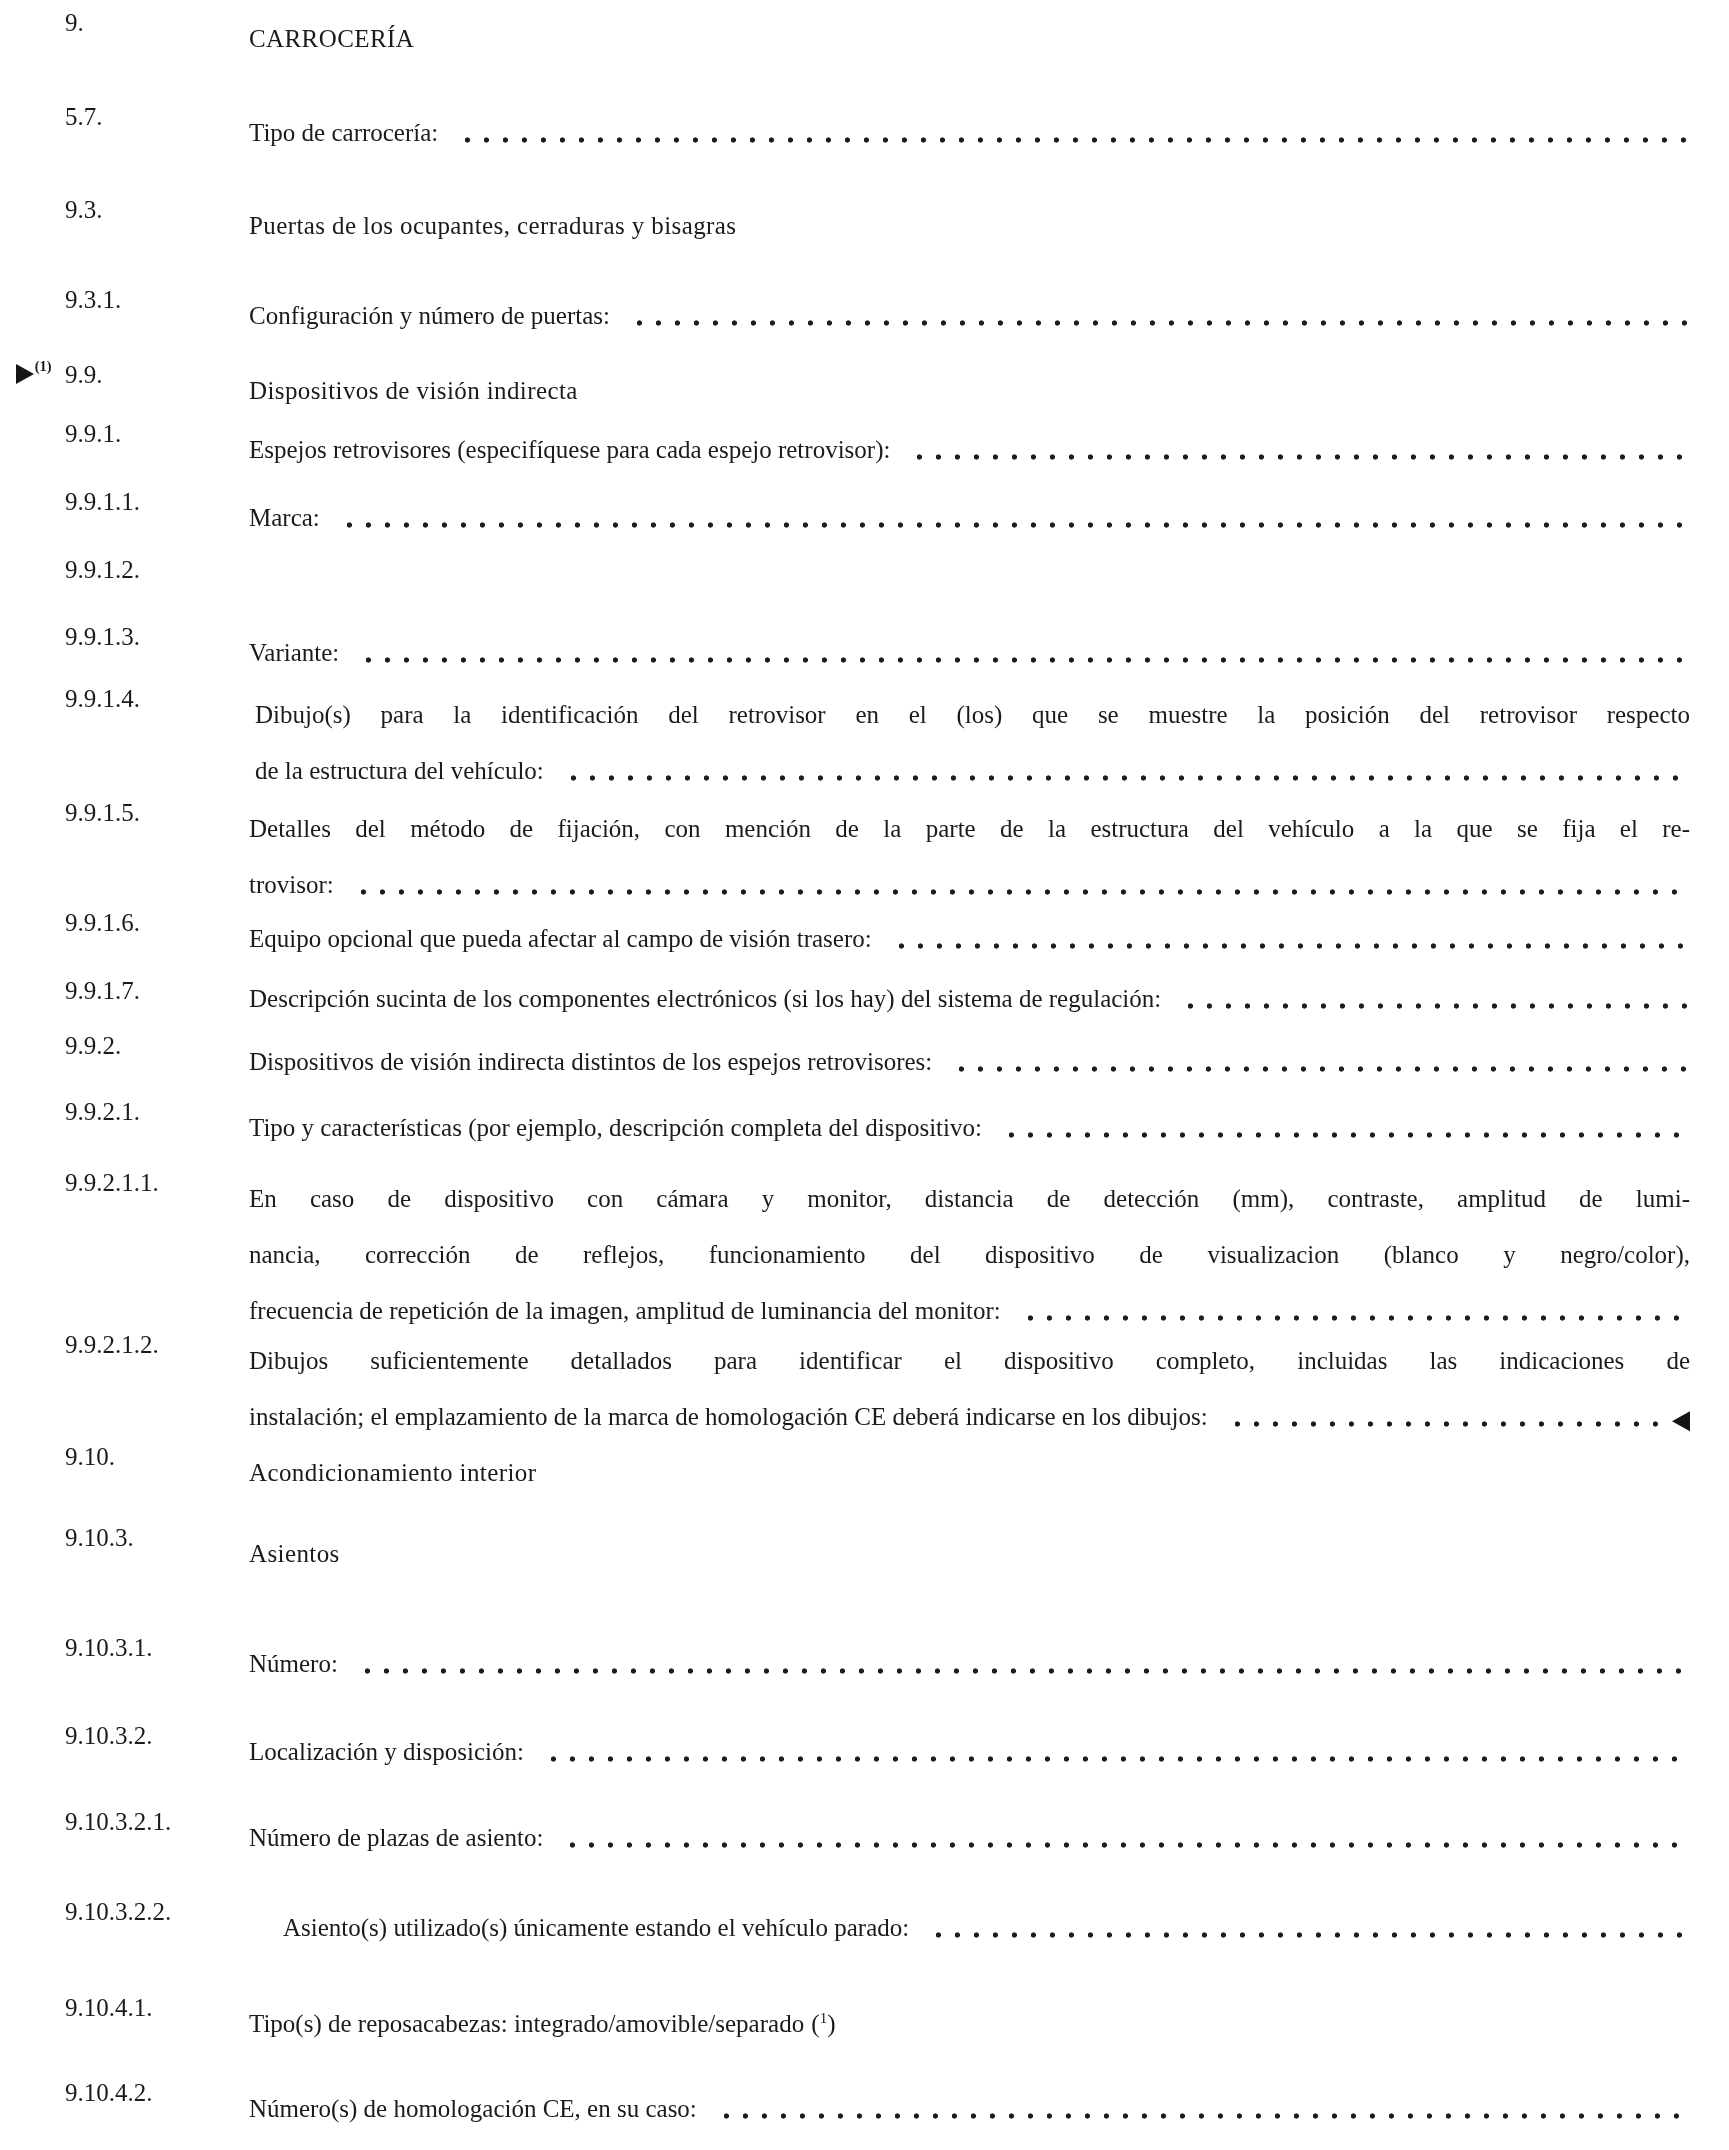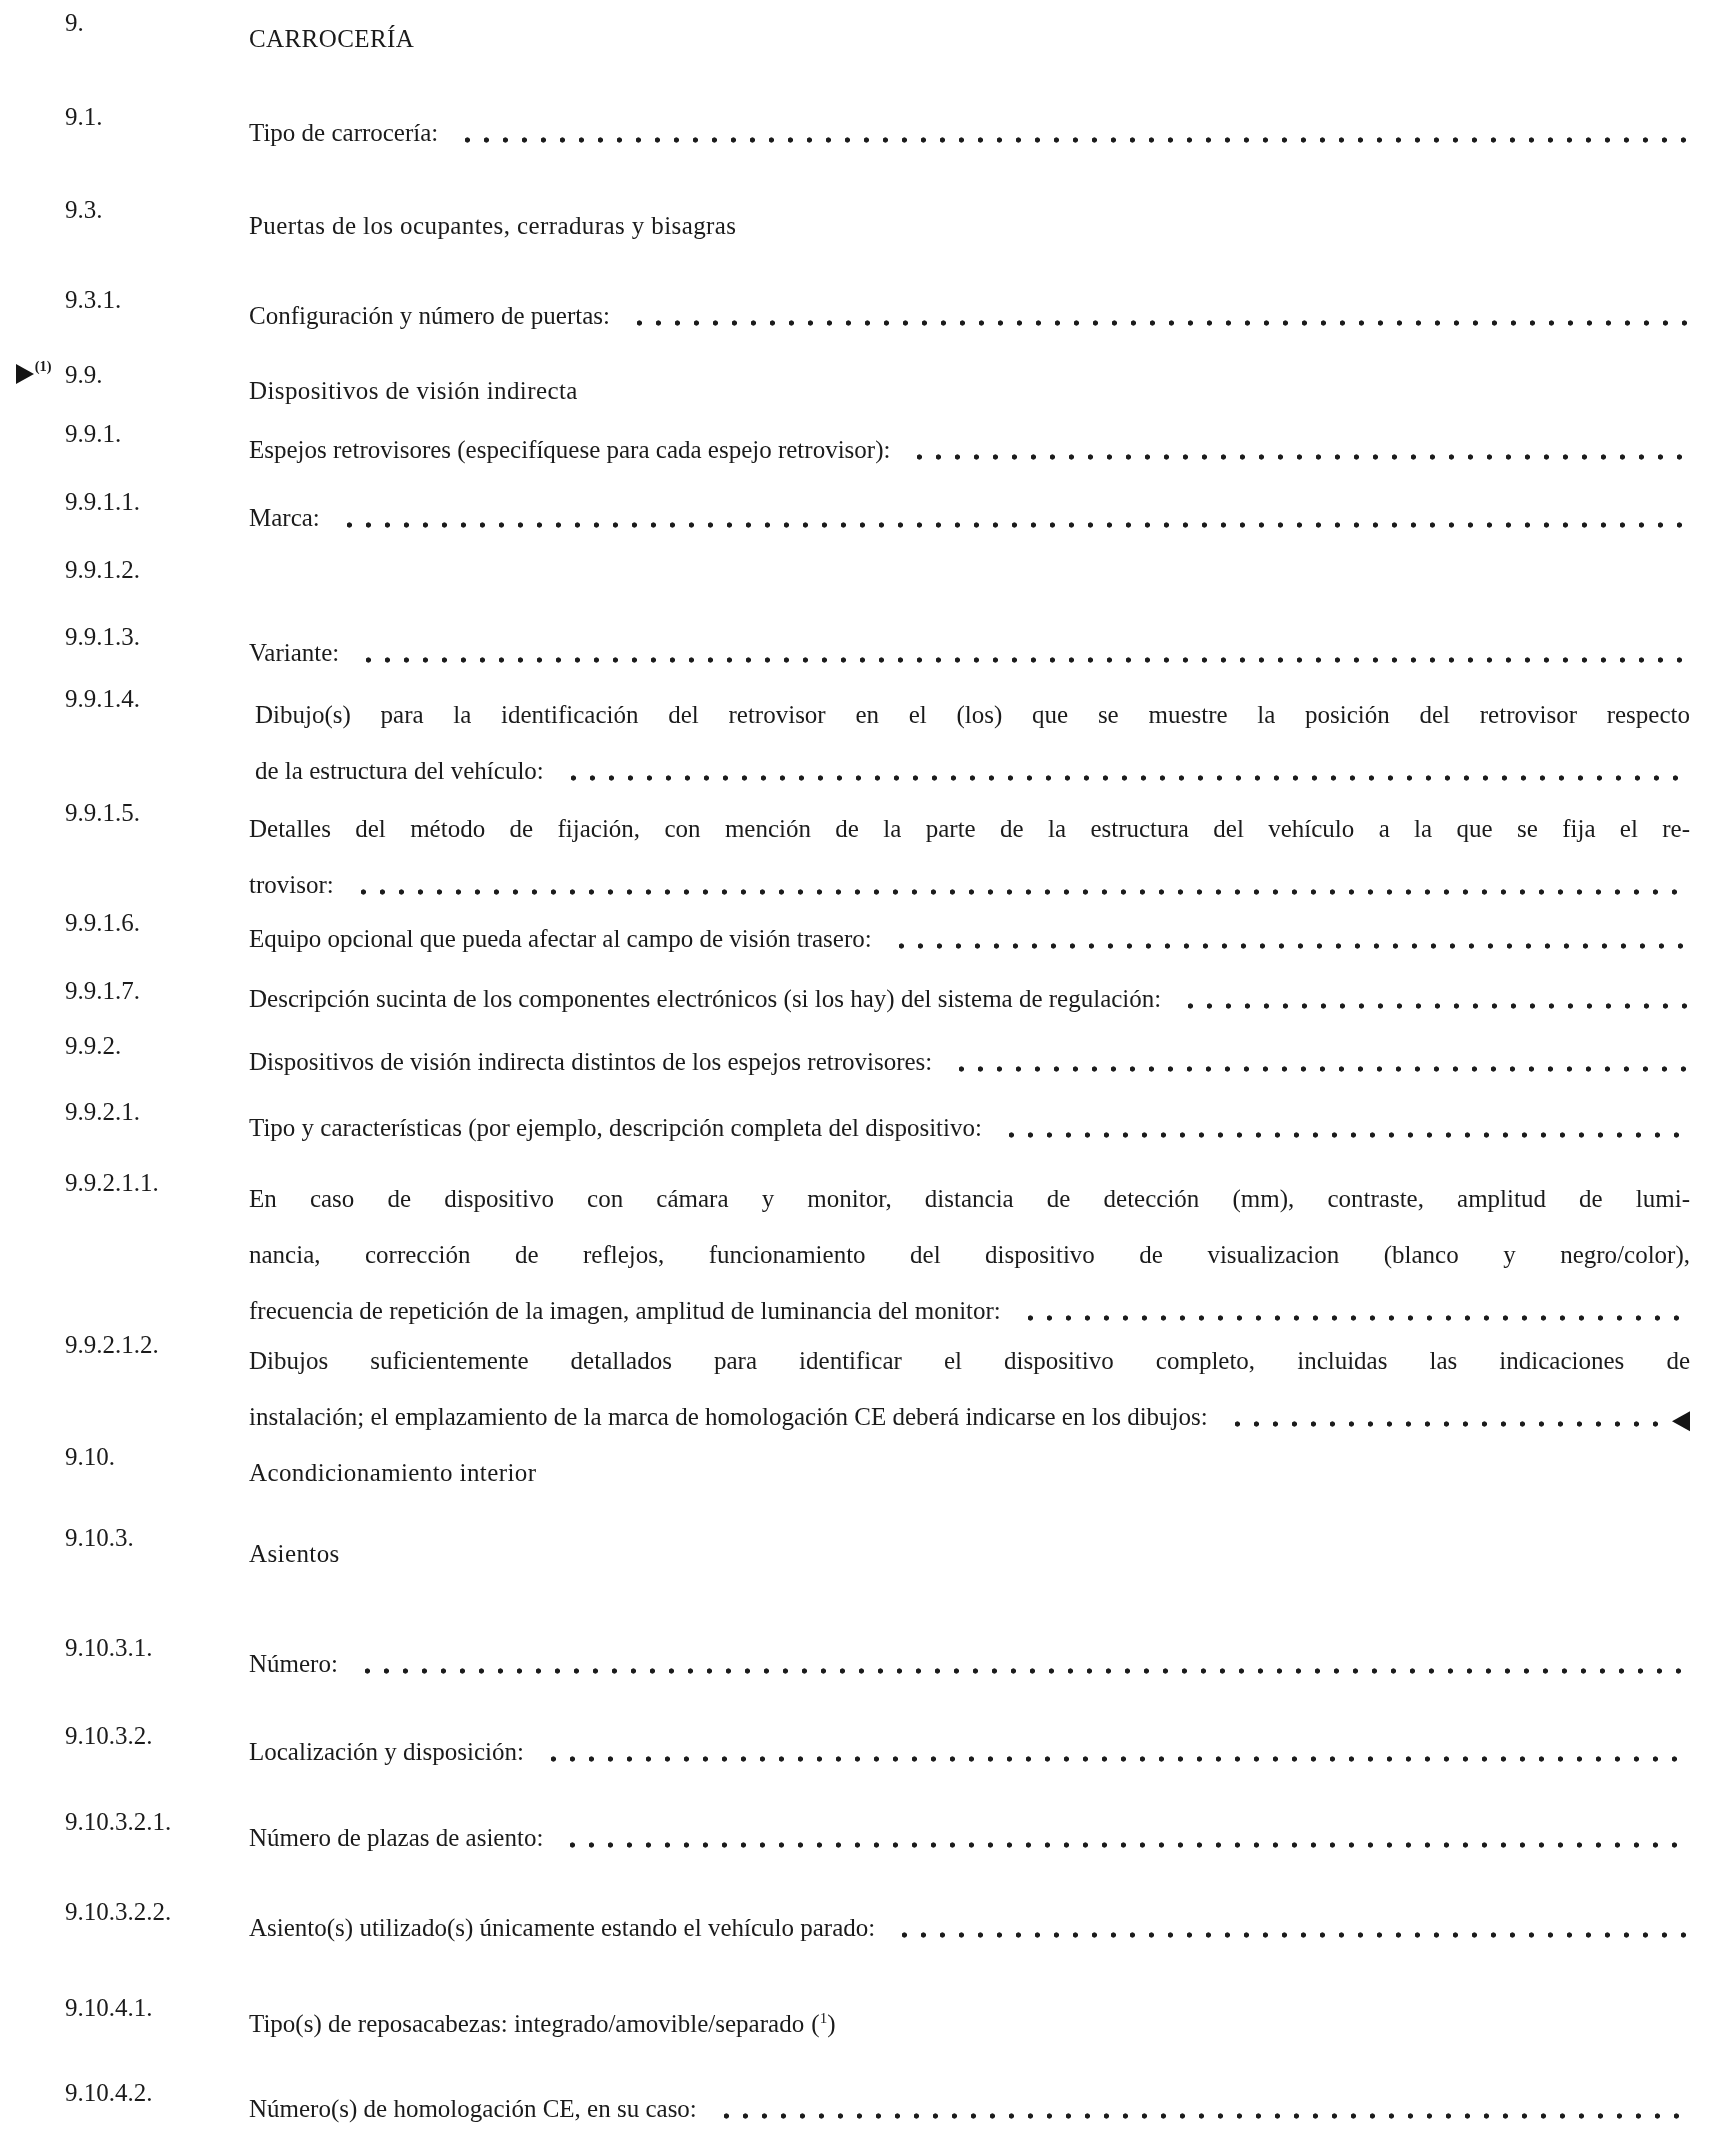--- a/index.html
+++ b/index.html
@@ -37,21 +37,21 @@
   #rows .row:nth-child(13){top:963px;align-items:center;}
   #rows .row:nth-child(14){top:1026px;}
   #rows .row:nth-child(15){top:1092px;}
   #rows .row:nth-child(16){top:1163px;}
   #rows .row:nth-child(17){top:1325px;}
   #rows .row:nth-child(18){top:1437px;}
   #rows .row:nth-child(19){top:1518px;}
   #rows .row:nth-child(20){top:1628px;}
   #rows .row:nth-child(21){top:1716px;}
   #rows .row:nth-child(22){top:1802px;}
-  #rows .row:nth-child(23){top:1892px;}
+  #rows .row:nth-child(23){top:1892px;gap:34px;}
   #rows .row:nth-child(24){top:1988px;}
   #rows .row:nth-child(25){top:2073px;}
 
   .num{
     position:relative;
     box-sizing:border-box;
     width:249px;
     padding-left:65px;
     flex:0 0 249px;
     line-height:40px;
@@ -140,21 +140,21 @@
 <div class="page" id="rows">
     <div class="row">
       <div class="num"><span>9.</span></div>
       <div class="text">
         <div class="line last">
           <span class="t heading-title">CARROCERÍA</span>
         </div>
       </div>
     </div>
     <div class="row">
-      <div class="num"><span>9.1.</span></div>
+      <div class="num"><span>5.7.</span></div>
       <div class="text">
         <div class="line last">
           <span class="t">Tipo de carrocería:</span>
           <span class="leader"></span>
         </div>
       </div>
     </div>
     <div class="row">
       <div class="num"><span>9.3.</span></div>
       <div class="text">

